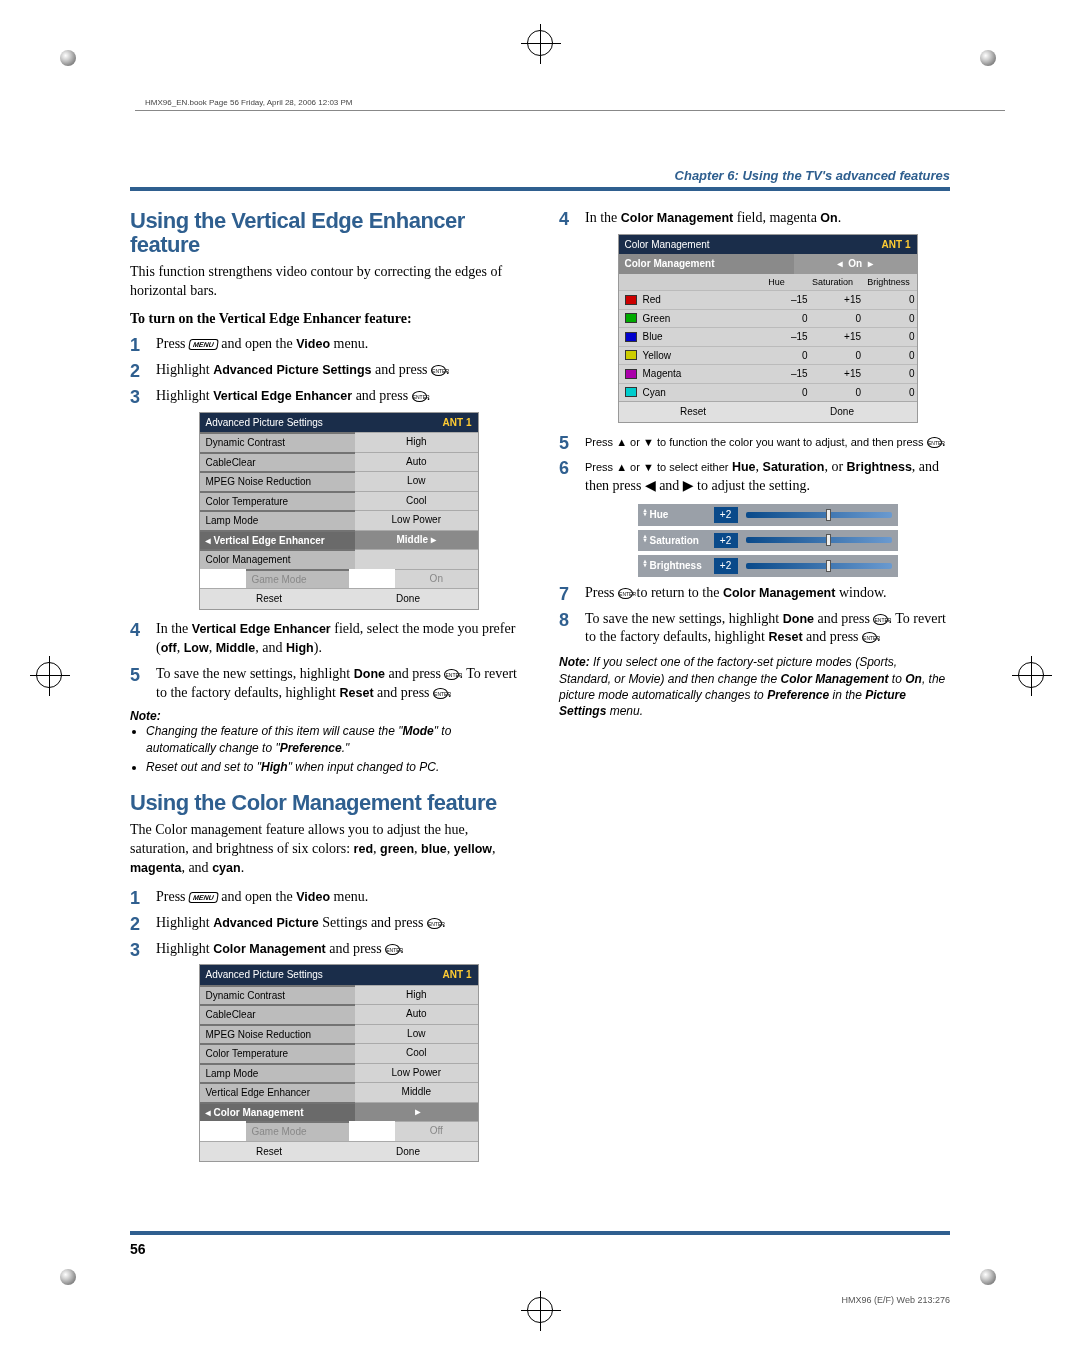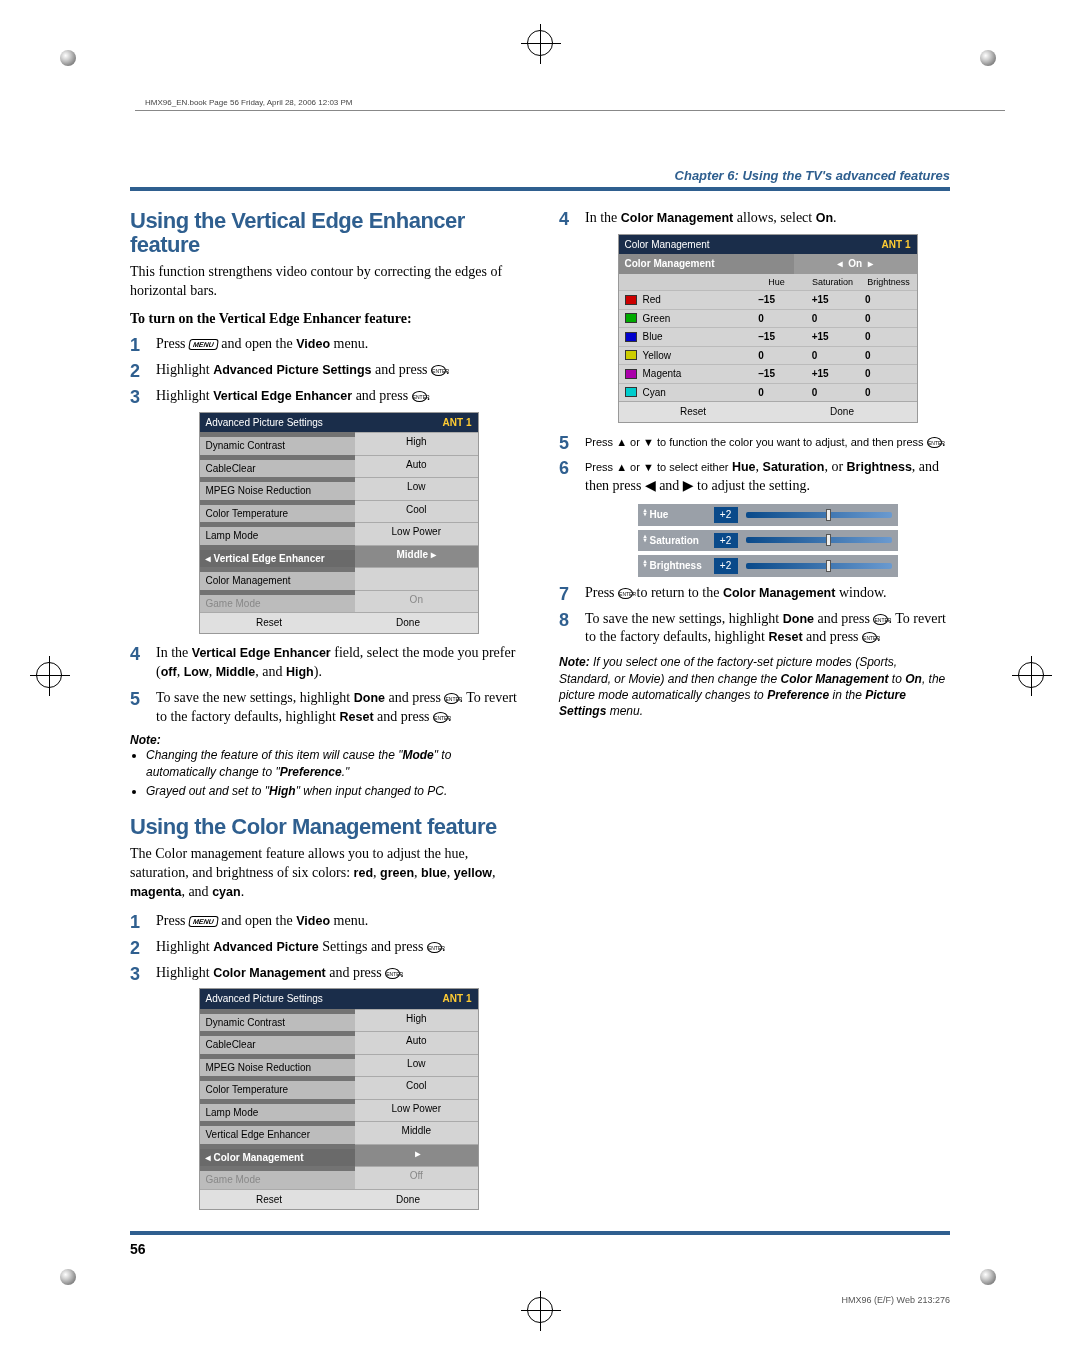--- a/index.html
+++ b/index.html
@@ -47,44 +47,44 @@
   .note-head { font-weight: bold; font-style: italic; font-size: 12px; margin-top: 6px; }
   .note-body, .note-body li { font-style: italic; font-size: 12px; line-height: 1.35; }
   ul.bullets { list-style: disc; padding-left: 16px; }
   ul.bullets li { margin-bottom: 3px; }
 
   
   .panel { width: 280px; margin: 6px auto 10px; font-family: Arial; font-size: 10px; border: 1px solid #999; }
   .panel-title { background: #1a2d4a; color: #fff; padding: 3px 6px; display:flex; justify-content: space-between; }
   .panel-title .ant { color: #ffcc33; font-weight: bold; }
   .panel .row { display: flex; }
-  .panel .row .lab { flex: 1.3; padding: 2px 6px; background: #bcbcbc; border-top:5px solid #737373; }
+  .panel .row .lab { flex: 1.3; padding: 2px 6px; background: #bcbcbc; border-top:2px solid #737373; }
   .panel .row .val { flex: 1; padding: 2px 6px; background: #d4d4d4; text-align:center; border-top:1px solid #aaa; }
   .panel .row.sel .lab { background: #6a6a6a; color:#fff; font-weight:bold; }
   .panel .row.sel .val { background: #8a8a8a; color:#fff; font-weight:bold; }
-  .panel .row.dim .lab, .panel .row.dim .val { color:#888; }
+  .panel .row.dim .lab, .panel .row.dim .val { color:#888;margin-left:46px; }
   .panel .footer { display:flex; background:#e0e0e0; }
   .panel .footer div { flex:1; text-align:center; padding:3px; border-top:1px solid #aaa; }
   .arrow-l::before { content:"◂"; margin-right:3px; }
   .arrow-r::after { content:"▸"; margin-left:3px; }
 
   
   .cmpanel { width: 300px; margin: 6px auto 10px; font-family: Arial; font-size: 10px; border:1px solid #999; }
   .cmpanel .hdr { background:#1a2d4a; color:#fff; padding:3px 6px; display:flex; justify-content:space-between; }
   .cmpanel .hdr .ant { color:#ffcc33; font-weight:bold; }
   .cmpanel .subhdr { display:flex; }
   .cmpanel .subhdr .c1 { flex:1.4; background:#8a8a8a; color:#fff; padding:3px 6px; font-weight:bold; }
   .cmpanel .subhdr .c2 { flex:1; background:#9a9a9a; color:#fff; text-align:center; padding:3px; font-weight:bold; }
   .cmpanel .thead { display:flex; background:#cfcfcf; font-size:9px; }
   .cmpanel .thead div { padding:2px 4px; text-align:center; }
   .cmpanel .th-sp { flex:1.4; }
   .cmpanel .th-c { flex:0.55; }
   .cmpanel .crow { display:flex; background:#d4d4d4; border-top:1px solid #bbb; }
   .cmpanel .crow .name { flex:1.4; padding:2px 6px; display:flex; align-items:center; gap:6px; }
-  .cmpanel .crow .cell { flex:0.55; text-align:left; padding:2px;font-weight:bold; }
+  .cmpanel .crow .cell { flex:0.55; text-align:right; padding:2px; }
   .swatch { width:12px; height:10px; border:1px solid #333; display:inline-block; }
   .cmpanel .footer { display:flex; background:#e0e0e0; }
   .cmpanel .footer div { flex:1; text-align:center; padding:3px; border-top:1px solid #aaa; }
 
   .slider-row { display:flex; align-items:center; background:#9aa0a8; width:260px; margin:0 auto 4px; padding:3px 6px; font-family:Arial; font-size:10px; color:#fff; }
   .slider-row .sl-lab { width:70px; font-weight:bold; }
   .slider-row .sl-lab::before { content:"▴\A▾"; white-space:pre; font-size:6px; line-height:4px; display:inline-block; margin-right:3px; vertical-align:2px; }
   .slider-row .sl-val { width:24px; background:#0a4a8a; text-align:center; padding:1px 3px; }
   .slider-row .track { flex:1; height:6px; background:linear-gradient(to right,#0a4a8a,#6a9ad0); margin-left:8px; position:relative; border-radius:2px; }
   .slider-row .thumb { position:absolute; top:-3px; width:5px; height:12px; background:#eee; border:1px solid #555; }
@@ -186,21 +186,21 @@
           <span>In the</span> <span class="bold">Vertical Edge Enhancer</span> <span>field, select the mode you prefer (</span><span class="bold">off</span><span>, </span><span class="bold">Low</span><span>, </span><span class="bold">Middle</span><span>, and </span><span class="bold">High</span><span>).</span>
         </li>
         <li>
           <span>To save the new settings, highlight</span> <span class="bold">Done</span> <span>and press</span> <span class="enterbtn">ENTER</span><span>. To revert to the factory defaults, highlight</span> <span class="bold">Reset</span> <span>and press</span> <span class="enterbtn">ENTER</span>.
         </li>
       </ol>
 
       <p class="note-head">Note:</p>
       <ul class="bullets note-body">
         <li><span>Changing the feature of this item will cause the "</span><b>Mode</b><span>" to automatically change to "</span><b>Preference</b><span>."</span></li>
-        <li><span>Grayed out and set to "</span><b>High</b><span>" when input changed to PC.</span></li>
+        <li><span>Reset out and set to "</span><b>High</b><span>" when input changed to PC.</span></li>
       </ul>
 
       <h2 class="section" style="margin-top:16px">Using the Color Management feature</h2>
       <p class="intro">
         <span>The Color management feature allows you to adjust the hue, saturation, and brightness of six colors: </span><span class="bold">red</span><span>, </span><span class="bold">green</span><span>, </span><span class="bold">blue</span><span>, </span><span class="bold">yellow</span><span>, </span><span class="bold">magenta</span><span>, and </span><span class="bold">cyan</span><span>.</span>
       </p>
 
       <ol class="steps">
         <li>
           <span>Press</span> <span class="menubtn">MENU</span> <span>and open the</span> <span class="bold">Video</span> <span>menu.</span>
@@ -252,21 +252,21 @@
                 <div>Done</div>
               </div>
             </div>
         </li>
       </ol>
     </div>
 
     <div class="col">
       <ol class="steps" start="4" style="counter-reset: step 3">
         <li>
-          <span>In the</span> <span class="bold">Color Management</span> <span>allows, select</span> <span class="bold">On</span><span>.</span>
+          <span>In the</span> <span class="bold">Color Management</span> <span>field, magenta</span> <span class="bold">On</span><span>.</span>
           <div class="cmpanel" id="cmpanel">
               <div class="hdr">
                 <span>Color Management</span>
                 <span class="ant">ANT 1</span>
               </div>
               <div class="subhdr">
                 <div class="c1">Color Management</div>
                 <div class="c2"><span class="arrow-l"></span> On <span class="arrow-r"></span></div>
               </div>
               <div class="thead">

